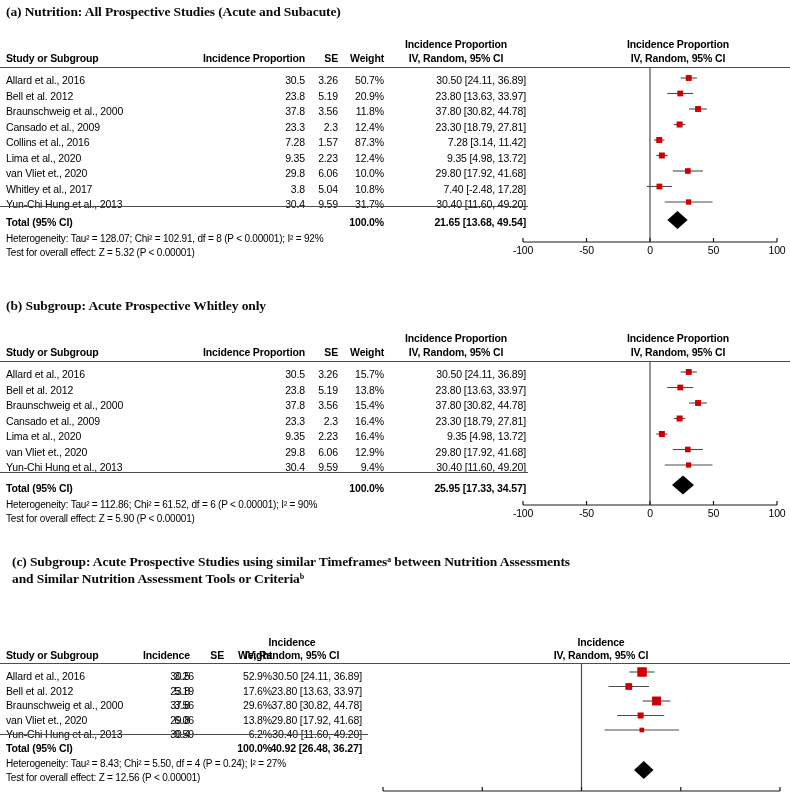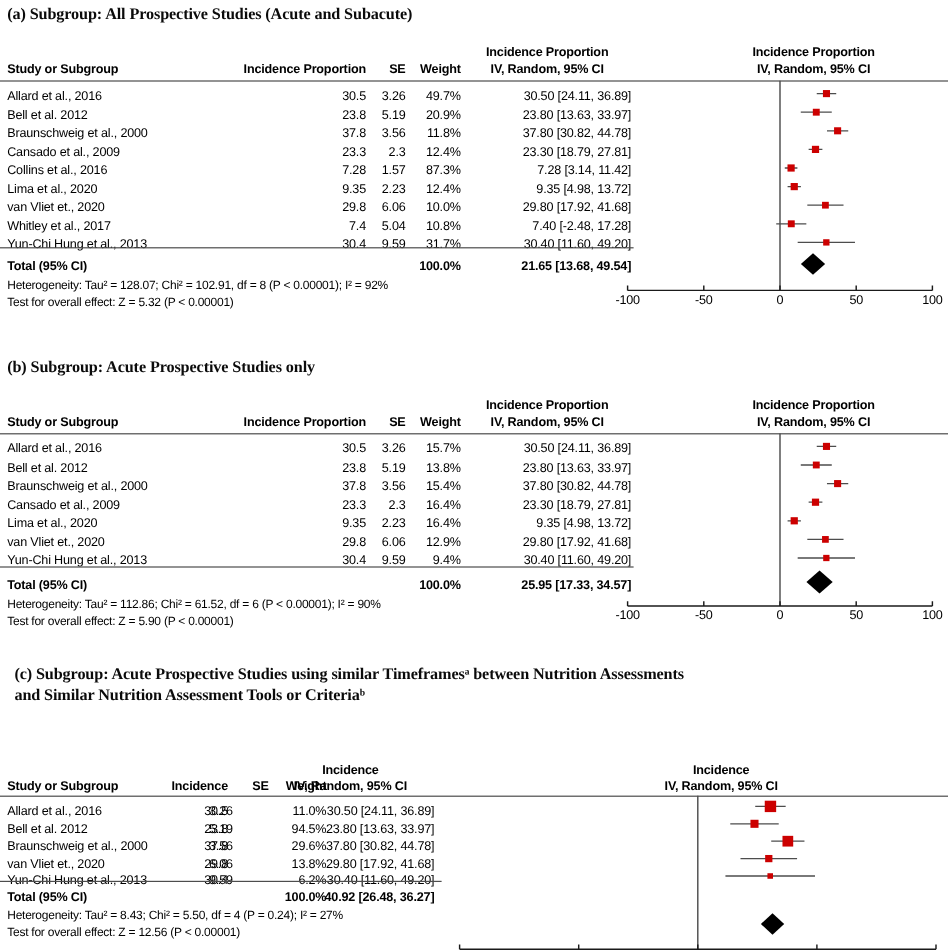--- a/index.html
+++ b/index.html
@@ -61,21 +61,21 @@
   .axis-lbl {
     position: absolute;
     font-size: 10.5px; letter-spacing: -0.2px;
     text-align: center;
   }
 </style>
 </head>
 <body>
 
 <section class="panel" id="panel-a" style="top:0;">
-  <div class="panel-title" style="position:absolute;left:6px;top:4px;">(a) Subgroup: All Prospective Studies (Acute and Subacute)</div>
+  <div class="panel-title" style="position:absolute;left:6px;top:4px;">(a) Nutrition: All Prospective Studies (Acute and Subacute)</div>
 
   <div class="ftable">
 
     <div class="hdr-top" style="top:38px;">
       <span class="cell c" style="left:386px;width:140px;">Incidence Proportion</span>
       <span class="cell c" style="left:588px;width:180px;">Incidence Proportion</span>
     </div>
     <div class="hdr-main" style="top:52px;">
       <span class="cell l" style="left:6px;">Study or Subgroup</span>
       <span class="cell r" style="left:160px;width:145px;">Incidence Proportion</span>
@@ -84,21 +84,21 @@
       <span class="cell c" style="left:386px;width:140px;">IV, Random, 95% CI</span>
       <span class="cell c" style="left:588px;width:180px;">IV, Random, 95% CI</span>
     </div>
     <div class="rule" style="top:67px;width:790px;"></div>
 
     <div id="a-rows">
         <div class="row" style="top: 74px;">
           <span class="cell l" style="left:6px">Allard et al., 2016</span>
           <span class="cell r" style="left:160px;width:145px">30.5</span>
           <span class="cell r" style="left:306px;width:32px">3.26</span>
-          <span class="cell r" style="left:340px;width:44px">49.7%</span>
+          <span class="cell r" style="left:340px;width:44px">50.7%</span>
           <span class="cell r" style="left:386px;width:140px">30.50 [24.11, 36.89]</span>
         </div>
         <div class="row" style="top: 89.5px;">
           <span class="cell l" style="left:6px">Bell et al. 2012</span>
           <span class="cell r" style="left:160px;width:145px">23.8</span>
           <span class="cell r" style="left:306px;width:32px">5.19</span>
           <span class="cell r" style="left:340px;width:44px">20.9%</span>
           <span class="cell r" style="left:386px;width:140px">23.80 [13.63, 33.97]</span>
         </div>
         <div class="row" style="top: 105px;">
@@ -131,21 +131,21 @@
         </div>
         <div class="row" style="top: 167px;">
           <span class="cell l" style="left:6px">van Vliet et., 2020</span>
           <span class="cell r" style="left:160px;width:145px">29.8</span>
           <span class="cell r" style="left:306px;width:32px">6.06</span>
           <span class="cell r" style="left:340px;width:44px">10.0%</span>
           <span class="cell r" style="left:386px;width:140px">29.80 [17.92, 41.68]</span>
         </div>
         <div class="row" style="top: 182.5px;">
           <span class="cell l" style="left:6px">Whitley et al., 2017</span>
-          <span class="cell r" style="left:160px;width:145px">7.4</span>
+          <span class="cell r" style="left:160px;width:145px">3.8</span>
           <span class="cell r" style="left:306px;width:32px">5.04</span>
           <span class="cell r" style="left:340px;width:44px">10.8%</span>
           <span class="cell r" style="left:386px;width:140px">7.40 [-2.48, 17.28]</span>
         </div>
         <div class="row" style="top: 198px;">
           <span class="cell l" style="left:6px">Yun-Chi Hung et al., 2013</span>
           <span class="cell r" style="left:160px;width:145px">30.4</span>
           <span class="cell r" style="left:306px;width:32px">9.59</span>
           <span class="cell r" style="left:340px;width:44px">31.7%</span>
           <span class="cell r" style="left:386px;width:140px">30.40 [11.60, 49.20]</span>
@@ -194,21 +194,21 @@
       </svg>
       <div class="axis-lbl" style="left: -21px; top: 177px; width: 48px;">-100</div>
       <div class="axis-lbl" style="left: 42.5px; top: 177px; width: 48px;">-50</div>
       <div class="axis-lbl" style="left: 106px; top: 177px; width: 48px;">0</div>
       <div class="axis-lbl" style="left: 169.5px; top: 177px; width: 48px;">50</div>
       <div class="axis-lbl" style="left: 233px; top: 177px; width: 48px;">100</div>
     </div>
 </section>
 
 <section class="panel" id="panel-b" style="top:296px;">
-  <div class="panel-title" style="position:absolute;left:6px;top:2px;">(b)  Subgroup: Acute Prospective Studies only</div>
+  <div class="panel-title" style="position:absolute;left:6px;top:2px;">(b)  Subgroup: Acute Prospective Whitley only</div>
 
   <div class="ftable">
     <div class="hdr-top" style="top:36px;">
       <span class="cell c" style="left:386px;width:140px;">Incidence Proportion</span>
       <span class="cell c" style="left:588px;width:180px;">Incidence Proportion</span>
     </div>
     <div class="hdr-main" style="top:50px;">
       <span class="cell l" style="left:6px;">Study or Subgroup</span>
       <span class="cell r" style="left:160px;width:145px;">Incidence Proportion</span>
       <span class="cell r" style="left:306px;width:32px;">SE</span>
@@ -331,28 +331,28 @@
       <span class="cell c" style="left:222px;width:140px;">IV, Random, 95% CI</span>
       <span class="cell c" style="left:516px;width:170px;">IV, Random, 95% CI</span>
     </div>
     <div class="rule" style="top:111px;width:790px;"></div>
 
     <div id="c-rows">
         <div class="row" style="top: 118px;">
           <span class="cell l" style="left:6px">Allard et al., 2016</span>
           <span class="cell r" style="left:120px;width:70px">30.5</span>
           <span class="cell r" style="left:152px;width:42px">3.26</span>
-          <span class="cell r" style="left:176px;width:96px">11.0%</span>
+          <span class="cell r" style="left:176px;width:96px">52.9%</span>
           <span class="cell r" style="left:222px;width:140px">30.50 [24.11, 36.89]</span>
         </div>
         <div class="row" style="top: 132.5px;">
           <span class="cell l" style="left:6px">Bell et al. 2012</span>
           <span class="cell r" style="left:120px;width:70px">23.8</span>
           <span class="cell r" style="left:152px;width:42px">5.19</span>
-          <span class="cell r" style="left:176px;width:96px">94.5%</span>
+          <span class="cell r" style="left:176px;width:96px">17.6%</span>
           <span class="cell r" style="left:222px;width:140px">23.80 [13.63, 33.97]</span>
         </div>
         <div class="row" style="top: 147px;">
           <span class="cell l" style="left:6px">Braunschweig et al., 2000</span>
           <span class="cell r" style="left:120px;width:70px">37.8</span>
           <span class="cell r" style="left:152px;width:42px">3.56</span>
           <span class="cell r" style="left:176px;width:96px">29.6%</span>
           <span class="cell r" style="left:222px;width:140px">37.80 [30.82, 44.78]</span>
         </div>
         <div class="row" style="top: 161.5px;">

